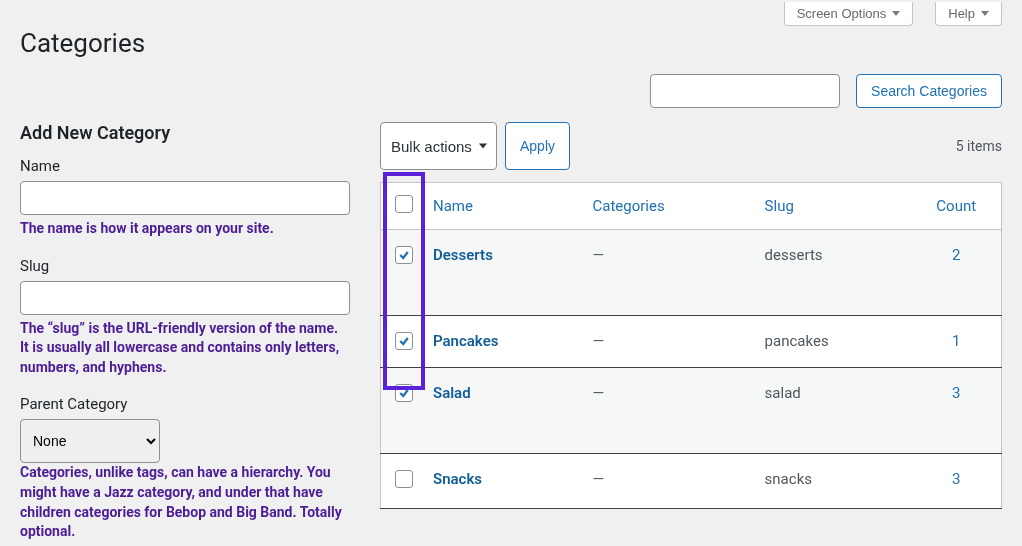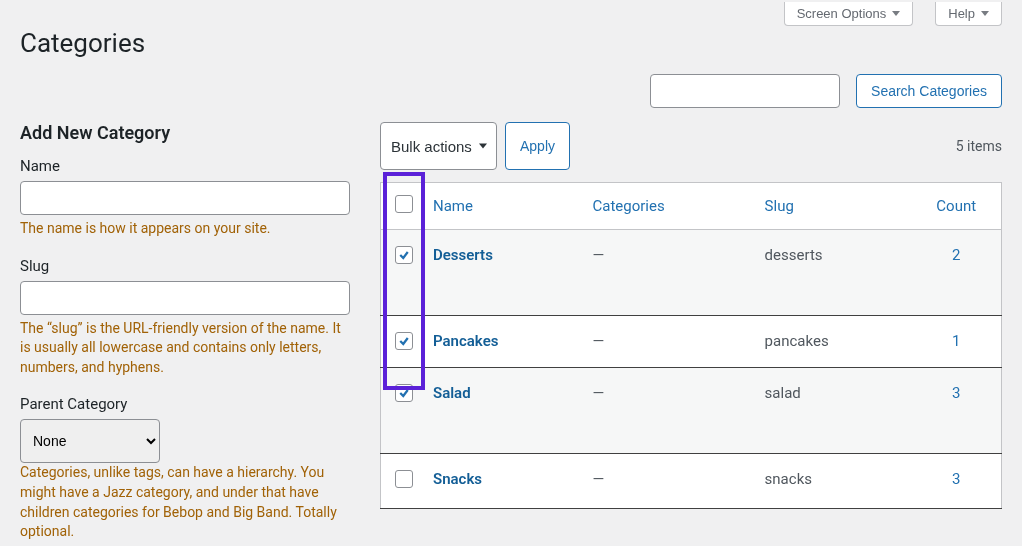--- a/index.html
+++ b/index.html
@@ -90,23 +90,24 @@
   width: 100%;
   height: 34px;
   border: 1px solid #8c8f94;
   border-radius: 4px;
   padding: 0 8px;
   font-size: 14px;
   margin-bottom: 4px;
 }
 .help-text {
   font-size: 14px;
-  color: #a16207;
+  color: #4c1d95;
   line-height: 1.4;
   margin-bottom: 18px;
+  font-weight: bold;
 }
 .select-parent {
   width: 140px;
   height: 44px;
   border: 1px solid #8c8f94;
   border-radius: 4px;
   padding: 12px 8px;
   font-size: 14px;
 }
 .table-top {

